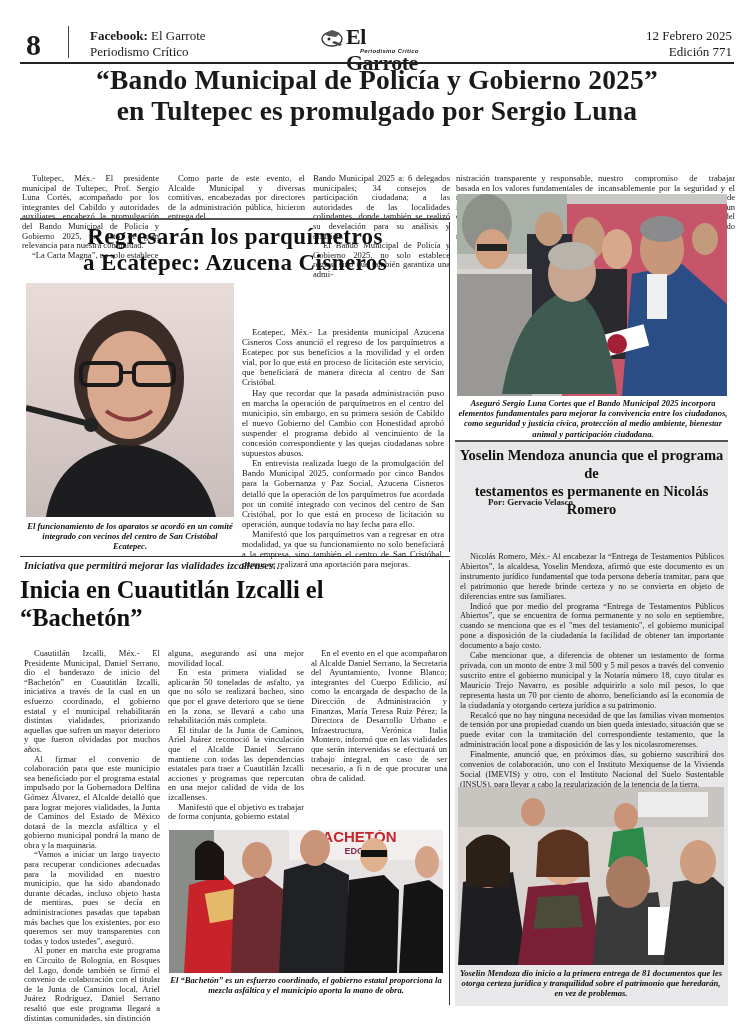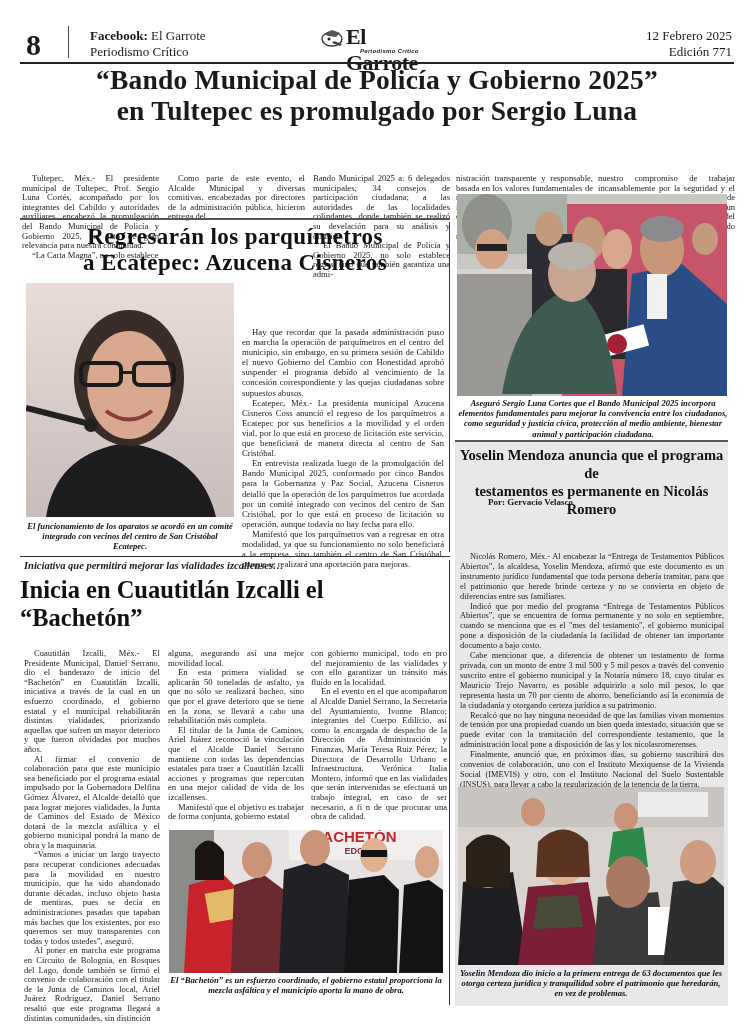--- a/index.html
+++ b/index.html
@@ -143,22 +143,22 @@
     <rect x="108" y="80" width="40" height="22" rx="6" fill="none" stroke="#1a1a1a" stroke-width="4"></rect>
     <rect x="95" y="88" width="13" height="3" fill="#1a1a1a"></rect>
     <path d="M80 128 Q103 145 126 128" stroke="#8a3b3b" stroke-width="4" fill="none"></path>
     <path d="M0 125 L60 140" stroke="#222" stroke-width="6"></path>
     <circle cx="65" cy="142" r="7" fill="#222"></circle>
   </svg>
 </div>
 <div class="abs caption" style="left:26px; top:521px; width:208px;">El funcionamiento de los aparatos se acordó en un comité integrado con vecinos del centro de San Cristóbal Ecatepec.</div>
 
 <div class="col txt" style="left:242px; top:283px; width:202px; font-size:8.7px; line-height:10.1px;">
+  <p>Ecatepec, Méx.- La presidenta municipal Azucena Cisneros Coss anunció el regreso de los parquímetros a Ecatepec por sus beneficios a la movilidad y el orden vial, por lo que está en proceso de licitación este servicio, que beneficiará de manera directa al centro de San Cristóbal.</p>
   <p>Hay que recordar que la pasada administración puso en marcha la operación de parquímetros en el centro del municipio, sin embargo, en su primera sesión de Cabildo el nuevo Gobierno del Cambio con Honestidad aprobó suspender el programa debido al vencimiento de la concesión correspondiente y las quejas ciudadanas sobre supuestos abusos.</p>
-  <p>Ecatepec, Méx.- La presidenta municipal Azucena Cisneros Coss anunció el regreso de los parquímetros a Ecatepec por sus beneficios a la movilidad y el orden vial, por lo que está en proceso de licitación este servicio, que beneficiará de manera directa al centro de San Cristóbal.</p>
   <p>En entrevista realizada luego de la promulgación del Bando Municipal 2025, conformado por cinco Bandos para la Gobernanza y Paz Social, Azucena Cisneros detalló que la operación de los parquímetros fue acordada por un comité integrado con vecinos del centro de San Cristóbal, por lo que está en proceso de licitación su operación, aunque todavía no hay fecha para ello.</p>
   <p>Manifestó que los parquímetros van a regresar en otra modalidad, ya que su funcionamiento no solo beneficiará a la empresa, sino también el centro de San Cristóbal, porque se realizará una aportación para mejoras.</p>
 </div>
 
 <div class="rule-h" style="left:20px; top:556px; width:430px; height:1px; background:#333;"></div>
 
 <div class="abs" style="left:24px; top:560px; width:420px; font-size:10.5px; font-weight:bold; font-style:italic;">Iniciativa que permitirá mejorar las vialidades izcallenses…</div>
 <div class="abs h2" style="left:20px; top:576px; width:430px; font-size:24.5px; line-height:28px; text-align:left;">Inicia en Cuautitlán Izcalli el “Bachetón”</div>
 
 <div class="col txt" style="left:24px; top:605px; width:136px;">
@@ -167,21 +167,20 @@
   <p>“Vamos a iniciar un largo trayecto para recuperar condiciones adecuadas para la movilidad en nuestro municipio, que ha sido abandonado durante décadas, incluso objeto hasta de mentiras, pues se decía en administraciones pasadas que tapaban más baches que los existentes, por eso queremos ser muy transparentes con todas y todos ustedes”, aseguró.</p>
   <p>Al poner en marcha este programa en Circuito de Bolognia, en Bosques del Lago, donde también se firmó el convenio de colaboración con el titular de la Junta de Caminos local, Ariel Juárez Rodríguez, Daniel Serrano resaltó que este programa llegará a distintas comunidades, sin distinción</p>
 </div>
 <div class="col txt" style="left:168px; top:605px; width:136px;">
   <p class="noind">alguna, asegurando así una mejor movilidad local.</p>
   <p>En esta primera vialidad se aplicarán 50 toneladas de asfalto, ya que no sólo se realizará bacheo, sino que por el grave deterioro que se tiene en la zona, se llevará a cabo una rehabilitación más completa.</p>
   <p>El titular de la Junta de Caminos, Ariel Juárez reconoció la vinculación que el Alcalde Daniel Serrano mantiene con todas las dependencias estatales para traer a Cuautitlán Izcalli acciones y programas que repercutan en una mejor calidad de vida de los izcallenses.</p>
   <p>Manifestó que el objetivo es trabajar de forma conjunta, gobierno estatal</p>
 </div>
 <div class="col txt" style="left:311px; top:605px; width:136px;">
-  <p class="noind">con gobierno municipal, todo en pro del mejoramiento de las vialidades y con ello garantizar un tránsito más fluido en la localidad.</p>
   <p>En el evento en el que acompañaron al Alcalde Daniel Serrano, la Secretaria del Ayuntamiento, Ivonne Blanco; integrantes del Cuerpo Edilicio, así como la encargada de despacho de la Dirección de Administración y Finanzas, María Teresa Ruiz Pérez; la Directora de Desarrollo Urbano e Infraestructura, Verónica Italia Montero, informó que en las vialidades que serán intervenidas se efectuará un trabajo integral, en caso de ser necesario, a fi n de que procurar una obra de calidad.</p>
 </div>
 <div class="rule-v" style="left:449px; top:560px; height:445px;"></div>
 
 <div class="photo" style="left:169px; top:830px; width:274px; height:143px;">
   <svg width="274" height="143" viewBox="0 0 274 143">
     <rect width="274" height="143" fill="#e7e2e2"></rect>
     <rect x="0" y="0" width="45" height="143" fill="#8a8c88"></rect>
     <rect x="120" y="0" width="154" height="30" fill="#f3eeee"></rect>
     <text x="185" y="12" font-family="Liberation Sans, sans-serif" font-size="15" font-weight="bold" fill="#c1272d" text-anchor="middle">BACHETÓN</text>
@@ -237,13 +236,13 @@
     <path d="M80 110 L120 108 L125 140 L75 142Z" fill="#2a6a3a" opacity="0.6"></path>
     <ellipse cx="105" cy="70" rx="24" ry="28" fill="#e1b091"></ellipse>
     <path d="M80 55 Q105 30 130 55 L132 90 L78 90Z" fill="#5a3420"></path>
     <path d="M135 178 L140 110 L200 105 L210 178Z" fill="#3a3a3a"></path>
     <ellipse cx="170" cy="95" rx="22" ry="26" fill="#a97a62"></ellipse>
     <rect x="190" y="120" width="40" height="48" fill="#ffffff"></rect>
     <path d="M205 178 L215 95 L255 90 L266 100 L266 178Z" fill="#2e2e2e"></path>
     <ellipse cx="240" cy="75" rx="18" ry="22" fill="#cf9d80"></ellipse>
   </svg>
 </div>
-<div class="abs caption" style="left:458px; top:968px; width:266px;">Yoselin Mendoza dio inicio a la primera entrega de 63 documentos que les otorga certeza jurídica y tranquilidad sobre el patrimonio que heredarán, en vez de problemas.</div>
+<div class="abs caption" style="left:458px; top:968px; width:266px;">Yoselin Mendoza dio inicio a la primera entrega de 81 documentos que les otorga certeza jurídica y tranquilidad sobre el patrimonio que heredarán, en vez de problemas.</div>
 
 </body></html>

